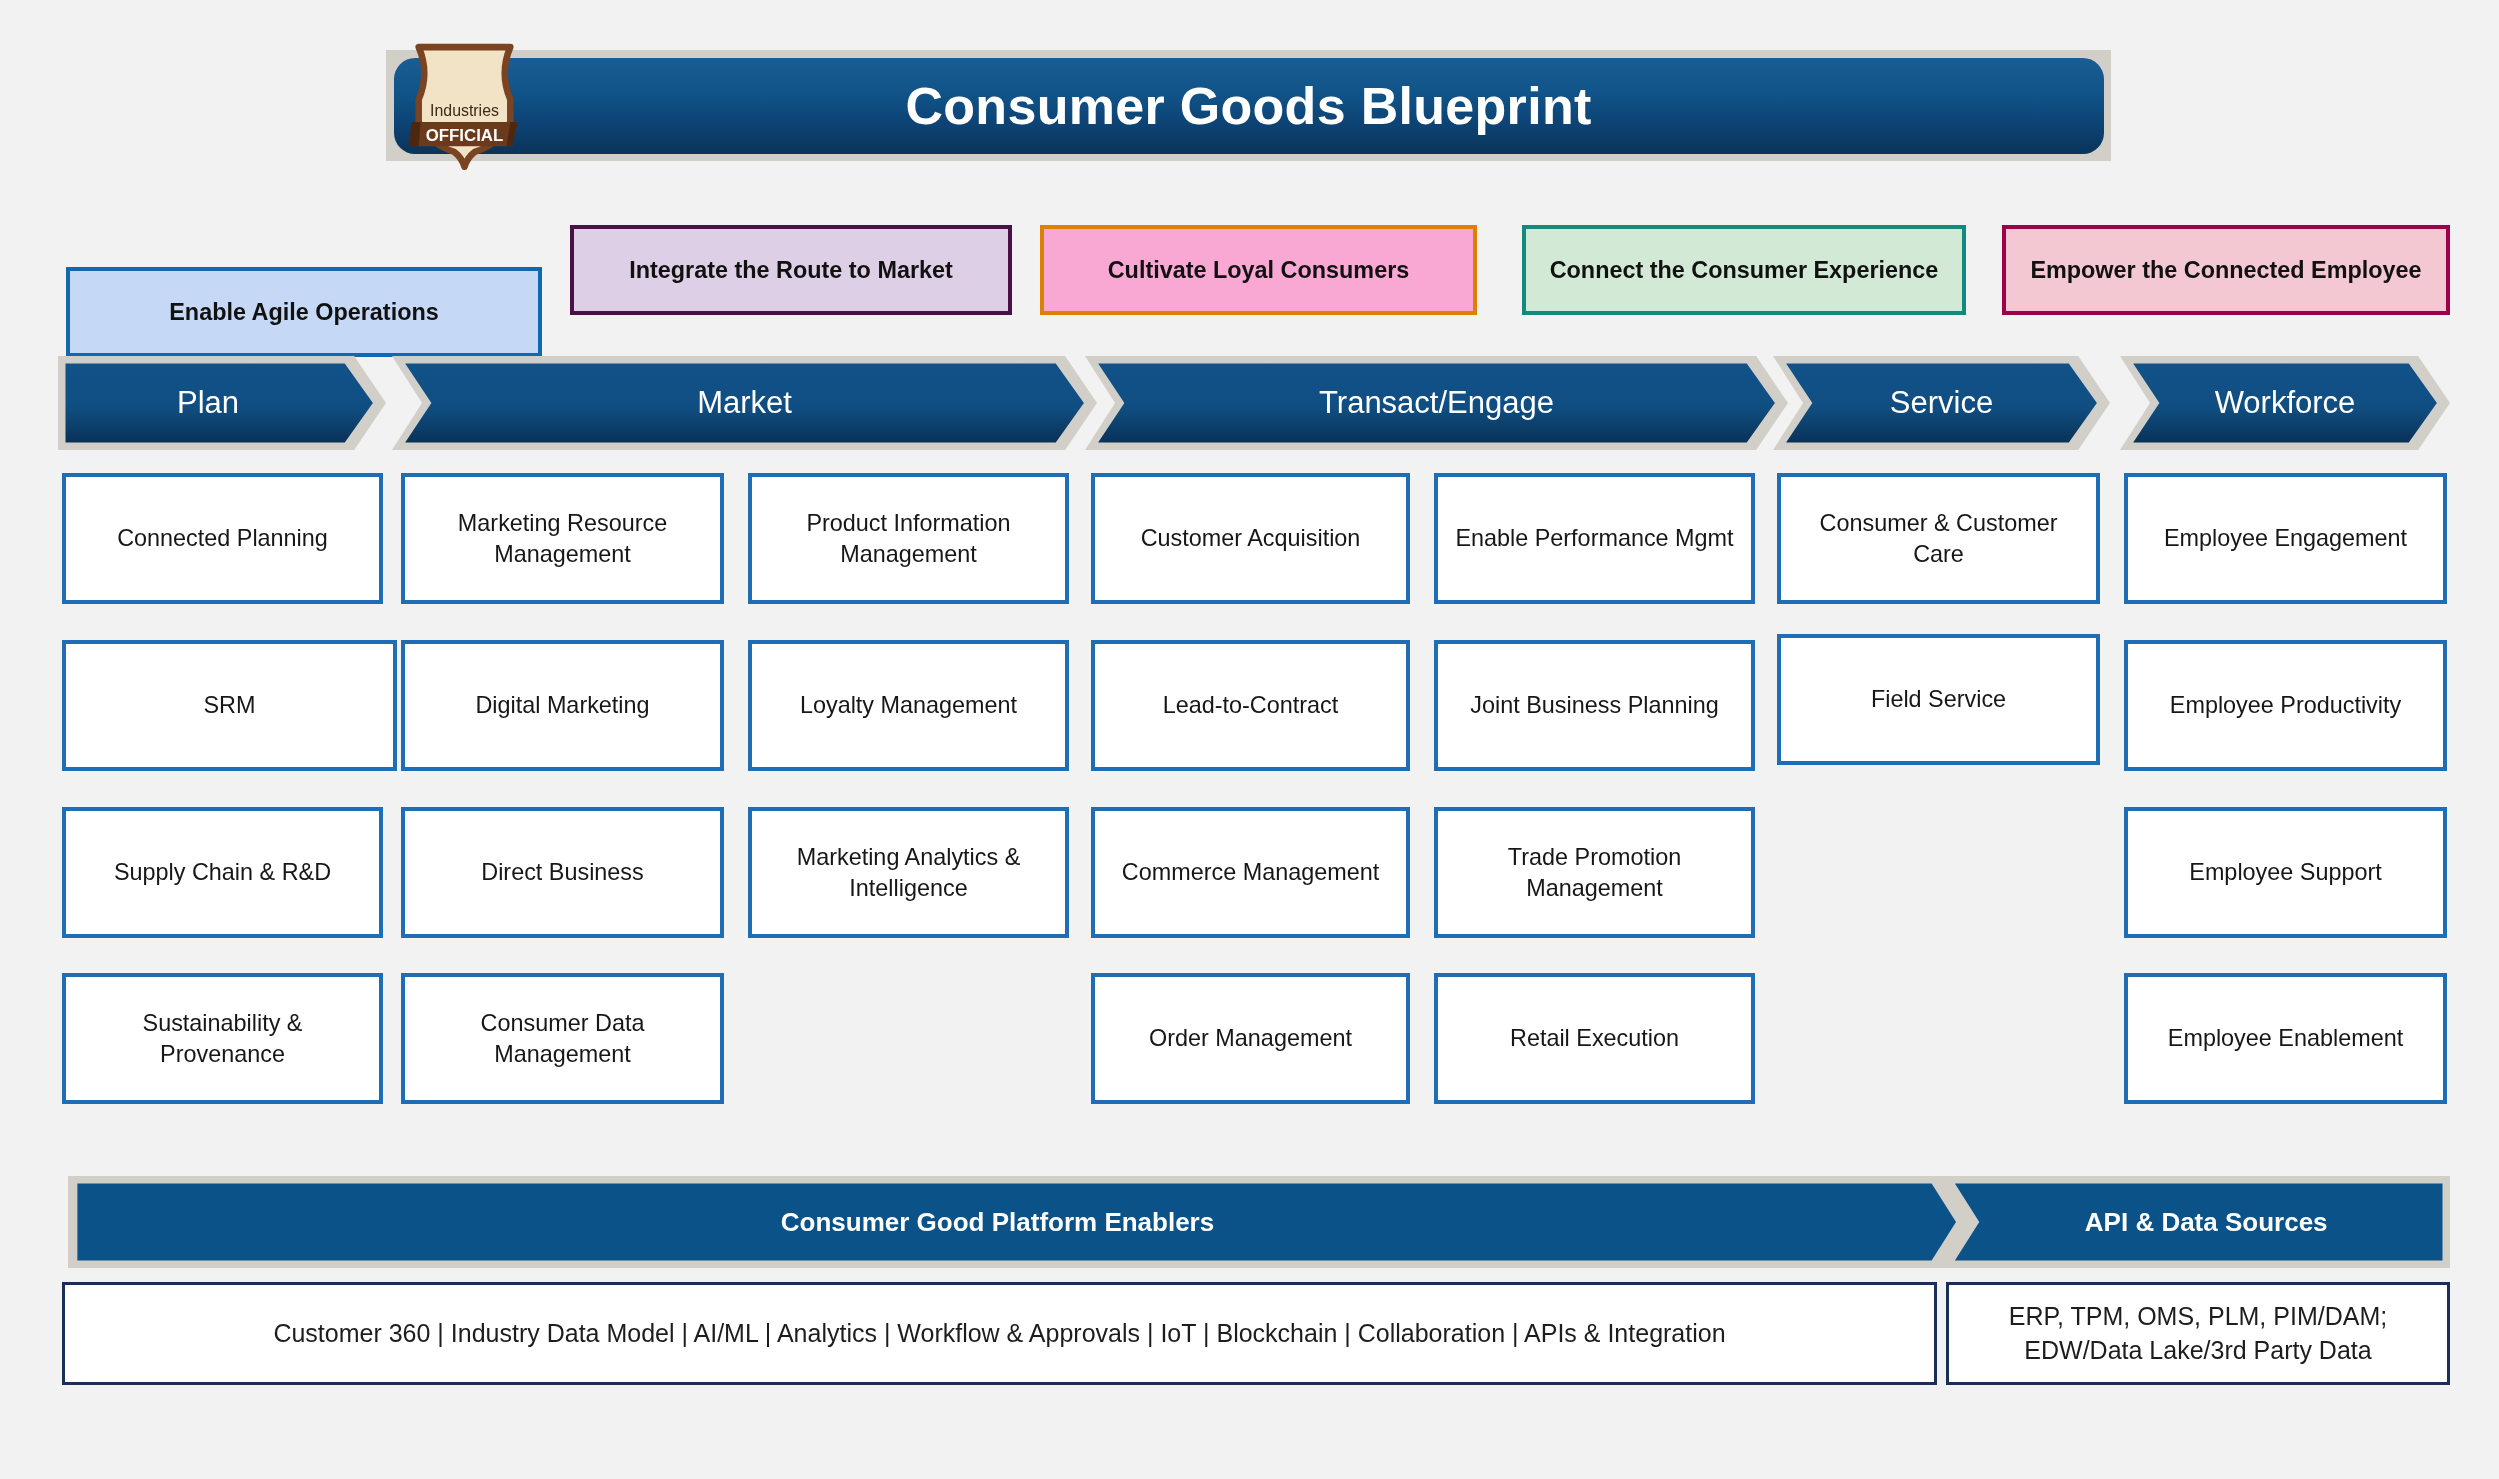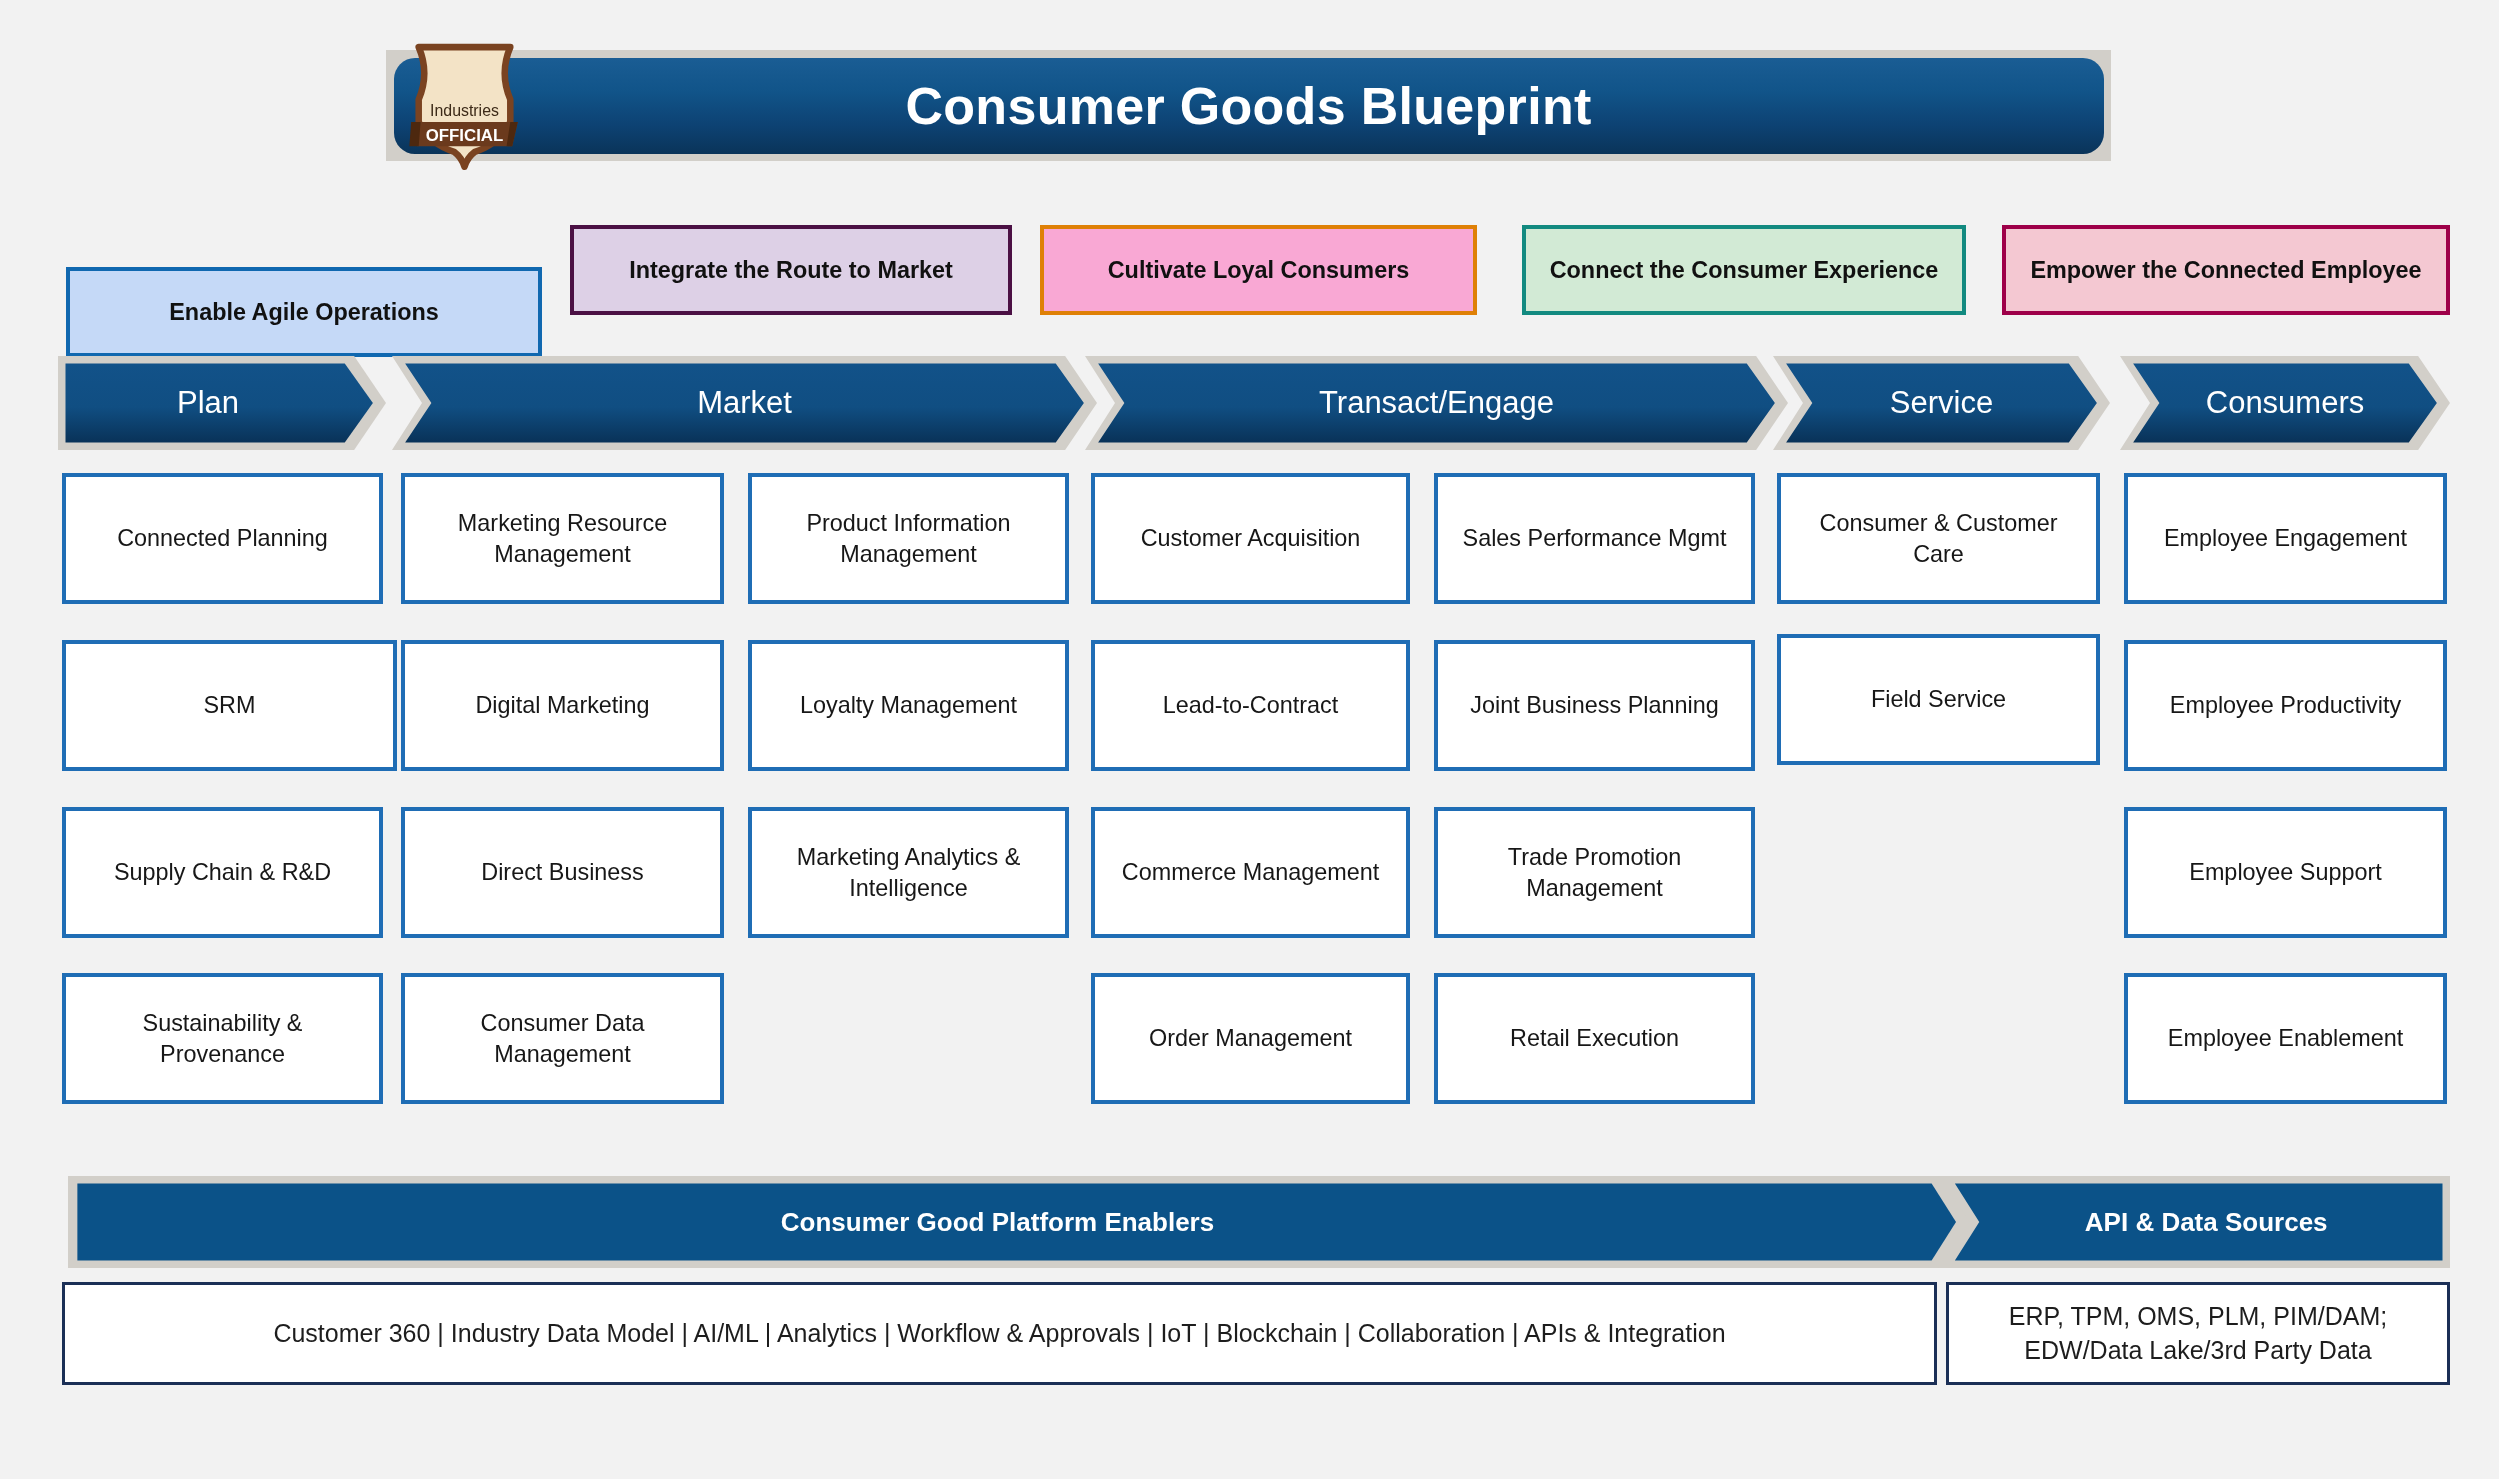--- a/index.html
+++ b/index.html
@@ -298,21 +298,21 @@
         <path d="M0 0 L318 0 L352 50 L318 100 L0 100 L32 50 Z" fill="#d2cfc9"></path>
         <path d="M14 8 L308 8 L338 50 L308 92 L14 92 L42 50 Z" fill="url(#cg5)"></path>
         <defs>
           <linearGradient id="cg5" x1="0" y1="0" x2="0" y2="1">
             <stop offset="0%" stop-color="#125289"></stop>
             <stop offset="55%" stop-color="#104e82"></stop>
             <stop offset="100%" stop-color="#093258"></stop>
           </linearGradient>
         </defs>
       </svg>
-      <div class="chev-label">Consumers</div>
+      <div class="chev-label">Workforce</div>
     </div>
   </div>
 
   <div class="grid">
 
     <div class="card" style="left:62px;  top:0px;   width:321px; height:131px;">
       <span>Connected Planning</span>
       </div>
     <div class="card" style="left:62px;  top:167px; width:335px; height:131px;">
       <span>SRM</span>
@@ -354,21 +354,21 @@
       <span>Lead-to-Contract</span>
       </div>
     <div class="card" style="left:1091px; top:334px; width:319px; height:131px;">
       <span>Commerce Management</span>
       </div>
     <div class="card" style="left:1091px; top:500px; width:319px; height:131px;">
       <span>Order Management</span>
       </div>
 
     <div class="card" style="left:1434px; top:0px;   width:321px; height:131px;">
-      <span>Sales Performance Mgmt</span>
+      <span>Enable Performance Mgmt</span>
       </div>
     <div class="card" style="left:1434px; top:167px; width:321px; height:131px;">
       <span>Joint Business Planning</span>
       </div>
     <div class="card" style="left:1434px; top:334px; width:321px; height:131px;">
       <span>Trade Promotion Management</span>
       </div>
     <div class="card" style="left:1434px; top:500px; width:321px; height:131px;">
       <span>Retail Execution</span>
       </div>

